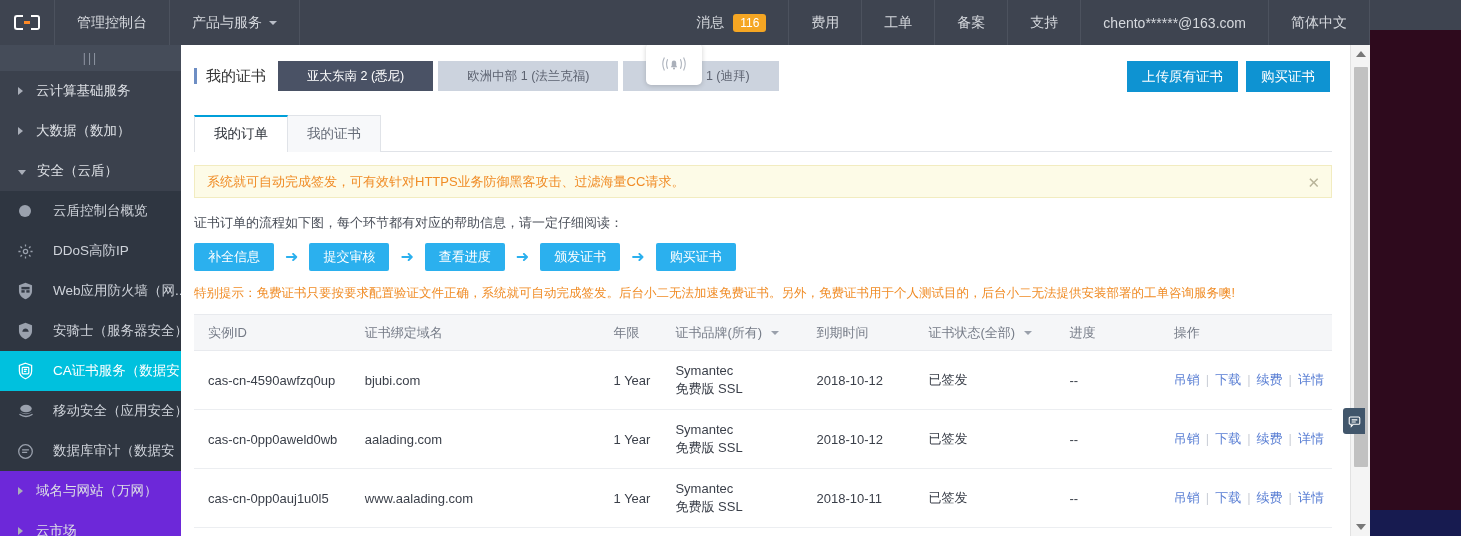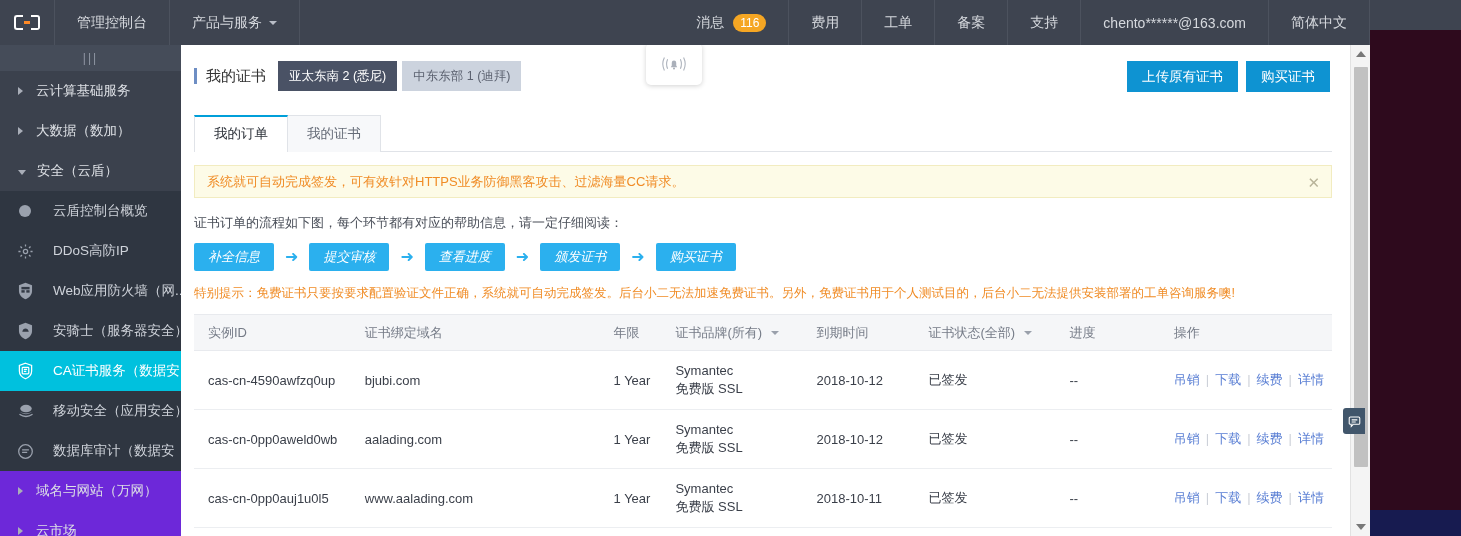--- a/index.html
+++ b/index.html
@@ -69,21 +69,21 @@
   .nav-item.first { border-left: none; }
   .nav-spacer { flex: 1 1 auto; }
   .caret-down {
     display: inline-block; margin-left: 7px;
     border-left: 4px solid transparent; border-right: 4px solid transparent;
     border-top: 4px solid #b9bec7;
   }
   .msg-badge {
     display: inline-block; margin-left: 9px;
     background: #f5a623; color: #fff;
-    border-radius: 9px; font-size: 12px;
+    border-radius: 3px; font-size: 12px;
     padding: 2px 7px; line-height: 14px;
   }
 
   
   .sidebar {
     position: absolute; left: 0; top: 45px;
     width: 181px; height: 491px;
     background: #333a45;
     color: #cfd3da; font-size: 13.5px;
     overflow: hidden;
@@ -139,21 +139,21 @@
   .page-title {
     display: flex; align-items: center;
     font-size: 15px; color: #333; margin-right: 12px;
   }
   .page-title::before {
     content: ""; display: inline-block;
     width: 3px; height: 16px; background: #6e8ec4; margin-right: 9px;
   }
   .region-chip {
     height: 30px; display: flex; align-items: center;
-    padding: 0 11px; margin-right: 5px;
+    padding: 0 29px; margin-right: 5px;
     font-size: 12.5px; color: #5c6270;
     background: #ccd3de; cursor: pointer; white-space: nowrap;
   }
   .region-chip.active { background: #4a5265; color: #ffffff; }
 
   .bell-pop {
     position: absolute; left: 465px; top: -2px;
     width: 56px; height: 42px;
     background: #fff; border-radius: 5px;
     box-shadow: 0 1px 5px rgba(0,0,0,.18);
@@ -208,21 +208,21 @@
     position: absolute; right: 11px; top: 50%;
     transform: translateY(-50%);
     color: #b9b49a; font-size: 15px; cursor: pointer;
     line-height: 1;
   }
 
   .flow-intro {
     margin-top: 16px; font-size: 13px; color: #4a4f59;
   }
   .flow {
-    margin-top: 11px; display: flex; align-items: center; font-style: italic;
+    margin-top: 11px; display: flex; align-items: center;
   }
   .flow-step {
     background: #2bb0ee; color: #fff;
     height: 28px; padding: 0 14px; border-radius: 2px;
     display: flex; align-items: center;
     font-size: 13px; cursor: pointer;
   }
   .flow-arrow {
     margin: 0 11px; color: #2bb0ee; font-size: 16px; line-height: 1;
   }
@@ -469,20 +469,23 @@
 
   <div class="main">
 
     <div class="region-bar">
       <div class="page-title">
         <span>我的证书</span>
       </div>
 
       <div class="region-chip active">
         <span>亚太东南 2 (悉尼)</span>
+      </div>
+      <div class="region-chip">
+        <span>欧洲中部 1 (法兰克福)</span>
       </div>
       <div class="region-chip">
         <span>中东东部 1 (迪拜)</span>
       </div>
 
       <div class="bell-pop">
         <svg width="32" height="20" viewBox="0 0 40 24" fill="none" stroke="#aab0ba" stroke-width="1.3">
           <path d="M8 4 Q4 12 8 20"></path>
             <path d="M12 6 Q9.5 12 12 18"></path>
           <path d="M32 4 Q36 12 32 20"></path>

